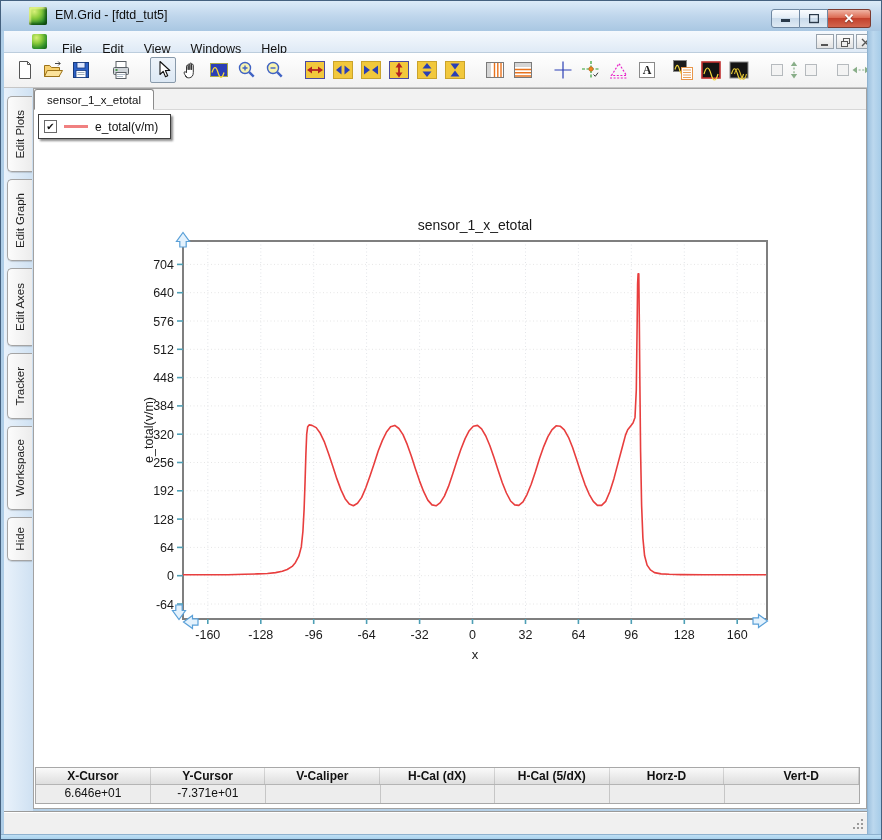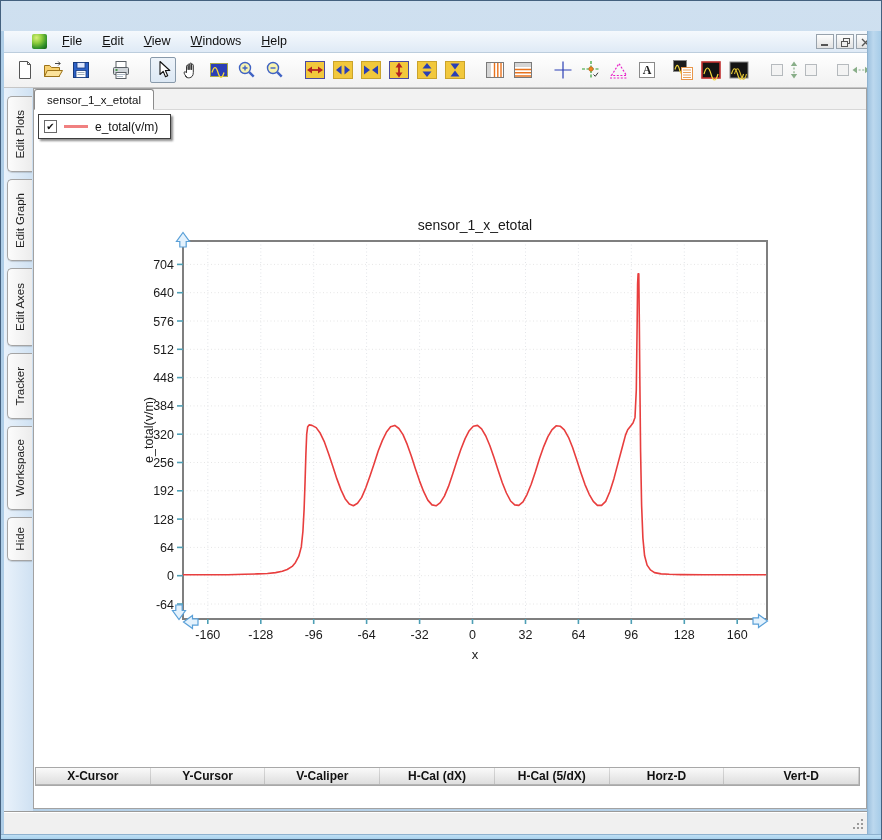--- a/index.html
+++ b/index.html
@@ -22,21 +22,21 @@
   .cap-max{width:28px;border-left:none;}
   .cap-close{width:43px;border-left:none;border-radius:0 3px 3px 0;border-color:#7c3a30;
              background:linear-gradient(#f0b4a4,#dc6a52 45%,#c3412c 50%,#d2654e);color:#fff;
              font-size:13px;font-weight:bold;text-shadow:0 1px 1px rgba(0,0,0,.4);}
   
   .menubar{position:absolute;left:3px;top:30px;width:876px;height:22px;
            background:linear-gradient(#f5f9fd,#dfeaf6);border-bottom:1px solid #bccddd;}
   .mdi-icon{position:absolute;left:28px;top:3px;width:15px;height:15px;border-radius:2px;
             background:radial-gradient(circle at 30% 25%,#d8f07a 0%,#8ccc3c 35%,#2f8f2a 70%,#145a14 100%);}
   .menu-items{position:absolute;left:48px;top:0;height:22px;display:flex;}
-  .menu-item{padding:0 10px;line-height:21px;font-size:12.5px;cursor:default;}
+  .menu-item{padding:8px 10px;line-height:21px;font-size:12.5px;cursor:default;}
   .menu-item u{text-decoration:underline;}
   .mdi-btns{position:absolute;right:6px;top:3px;display:flex;gap:2px;}
   .mdi-btn{width:18px;height:15px;border:1px solid #98a2ac;background:linear-gradient(#fdfdfd,#e2e2e2);
            display:flex;align-items:center;justify-content:center;}
   
   .toolbar{position:absolute;left:3px;top:52px;width:865px;height:35px;overflow:hidden;
            background:linear-gradient(#ffffff,#f1f1f1);border-bottom:1px solid #c6c6c6;
            display:flex;align-items:center;padding-left:8px;white-space:nowrap;}
   .tb-btn{width:26px;height:26px;display:inline-flex;align-items:center;justify-content:center;
           margin-right:2px;flex:0 0 auto;}
@@ -96,20 +96,39 @@
                background:linear-gradient(to right,#9fc2df,#bcd8ee 40%,#a6cce8);border-left:1px solid #8fb2cf;}
   .frame-left{position:absolute;left:0;top:30px;width:3px;height:810px;background:#aecde7;}
   .frame-bottom{position:absolute;left:0;top:833px;width:100%;height:7px;
                 background:linear-gradient(#bfe0f5,#9ecbe9);border-top:1px solid #8fb2cf;}
 </style>
 </head>
 <body>
 
 <div class="app">
 
+  <div class="titlebar">
+    <div class="app-icon"></div>
+    <div class="title-text">EM.Grid - [fdtd_tut5]</div>
+    <div class="cap-btns">
+      <div class="cap-btn cap-min">
+        <svg width="10" height="9">
+            <rect x="0" y="5" width="9" height="3" fill="#2a3a4a"></rect>
+          </svg>
+      </div>
+      <div class="cap-btn cap-max">
+        <svg width="10" height="10">
+            <rect x="0.5" y="0.5" width="9" height="8" fill="none" stroke="#2a3a4a" stroke-width="1.4"></rect>
+          </svg>
+      </div>
+      <div class="cap-btn cap-close">
+        <span>✕</span>
+      </div>
+    </div>
+  </div>
 
   <div class="menubar">
     <div class="mdi-icon"></div>
     <div class="menu-items" id="menu-items">
         <span class="menu-item"><u>F</u>ile</span>
         <span class="menu-item"><u>E</u>dit</span>
         <span class="menu-item"><u>V</u>iew</span>
         <span class="menu-item"><u>W</u>indows</span>
         <span class="menu-item"><u>H</u>elp</span>
       </div>
@@ -434,20 +453,29 @@
   <div class="cursor-table">
     <div class="ct-row ct-head" id="ct-head">
         <div class="ct-cell">X-Cursor</div>
         <div class="ct-cell">Y-Cursor</div>
         <div class="ct-cell">V-Caliper</div>
         <div class="ct-cell">H-Cal (dX)</div>
         <div class="ct-cell">H-Cal (5/dX)</div>
         <div class="ct-cell">Horz-D</div>
         <div class="ct-cell">Vert-D</div>
       </div>
+    <div class="ct-row ct-vals" id="ct-vals">
+        <div class="ct-cell">6.646e+01</div>
+        <div class="ct-cell">-7.371e+01</div>
+        <div class="ct-cell"></div>
+        <div class="ct-cell"></div>
+        <div class="ct-cell"></div>
+        <div class="ct-cell"></div>
+        <div class="ct-cell"></div>
+      </div>
   </div>
 
   <div class="statusstrip">
     <div class="grip"></div>
   </div>
   <div class="frame-right"></div>
   <div class="frame-left"></div>
   <div class="frame-bottom"></div>
 
 </div>

